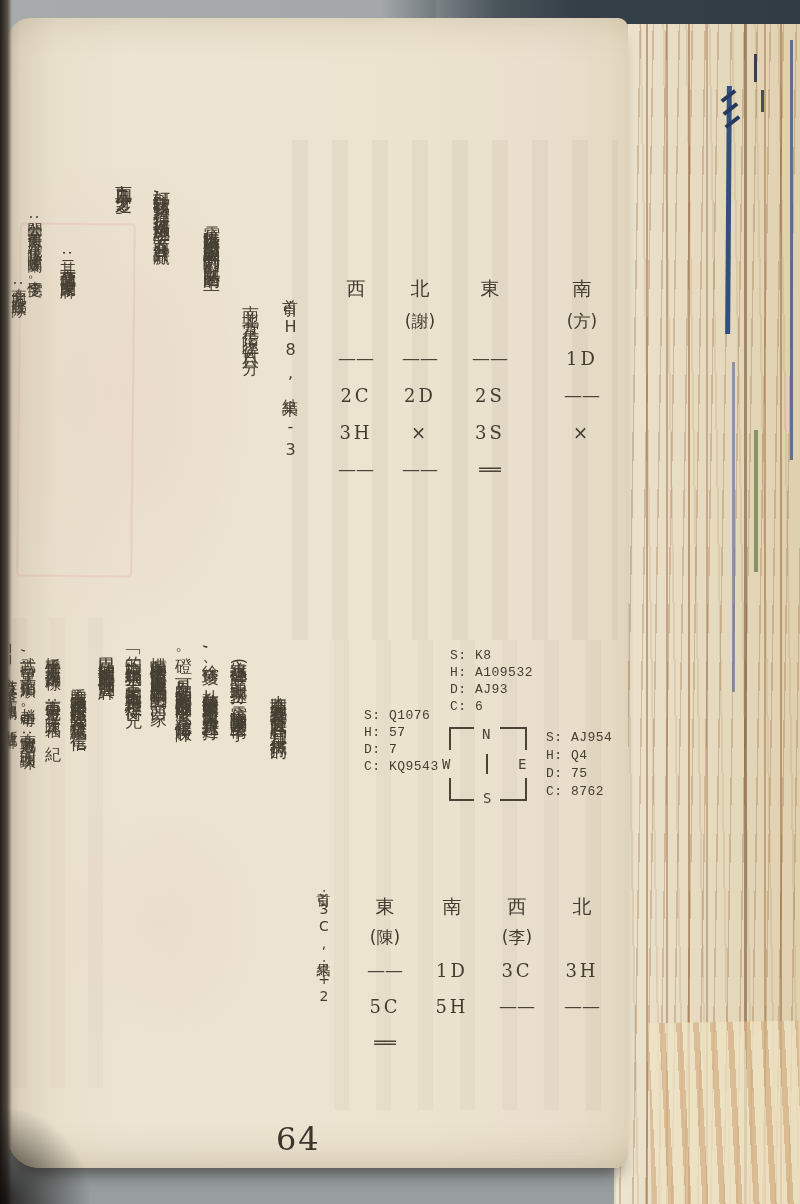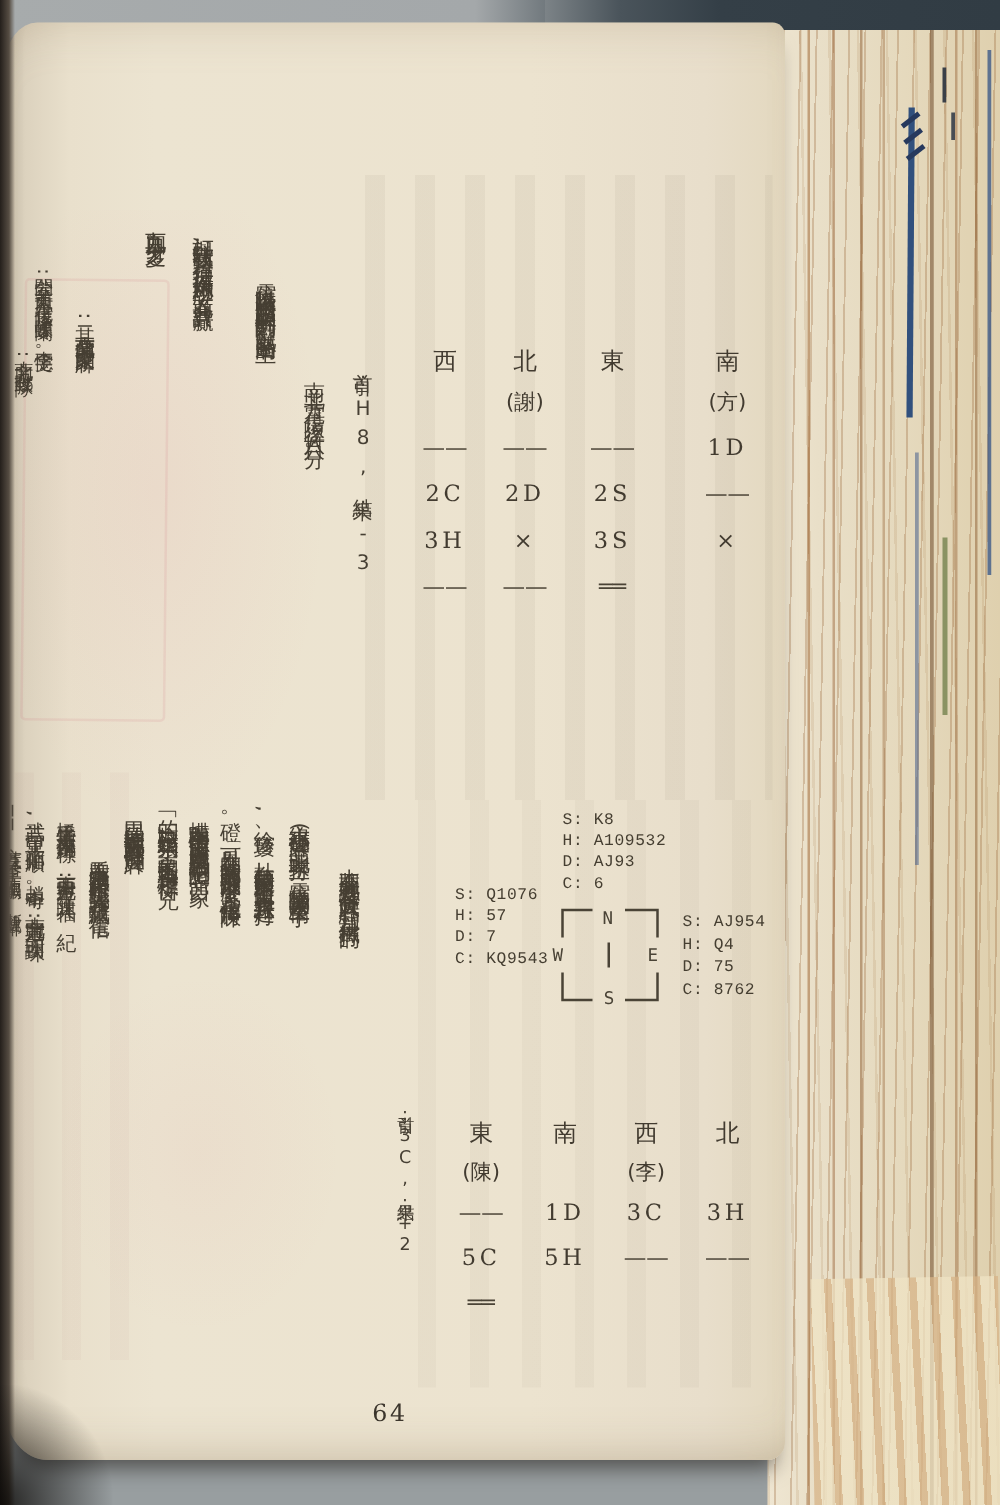--- a/index.html
+++ b/index.html
@@ -62,22 +62,22 @@
   .t2 .bid{height:36px;}
   .bid.line-cell{letter-spacing:0;color:#4a4336;}
   
   .hand{position:absolute;font-family:Liberation Mono, monospace;font-size:13px;
         color:#453e31;letter-spacing:.5px;}
   .hand div{height:17px;}
   .hand.east div{height:18px;}
   .compass{position:absolute;overflow:visible;}
   .compass path{stroke:#4a4336;stroke-width:2;fill:none;}
   .compass text{font-family:"DejaVu Sans Mono",monospace;font-size:14px;fill:#4a4336;}
-  .pageno{position:absolute;left:272px;top:1102px;width:50px;text-align:right;
-          font-size:19px;letter-spacing:2px;color:#3b352c;}
+  .pageno{position:absolute;left:272px;top:1102px;width:50px;text-align:left;
+          font-size:32px;letter-spacing:2px;color:#3b352c;}
 </style>
 </head>
 <body>
 
 <div class="stage">
 
   <div class="table-top"></div>
   <div class="table-bottom"></div>
 
   <div class="fore-edge">

